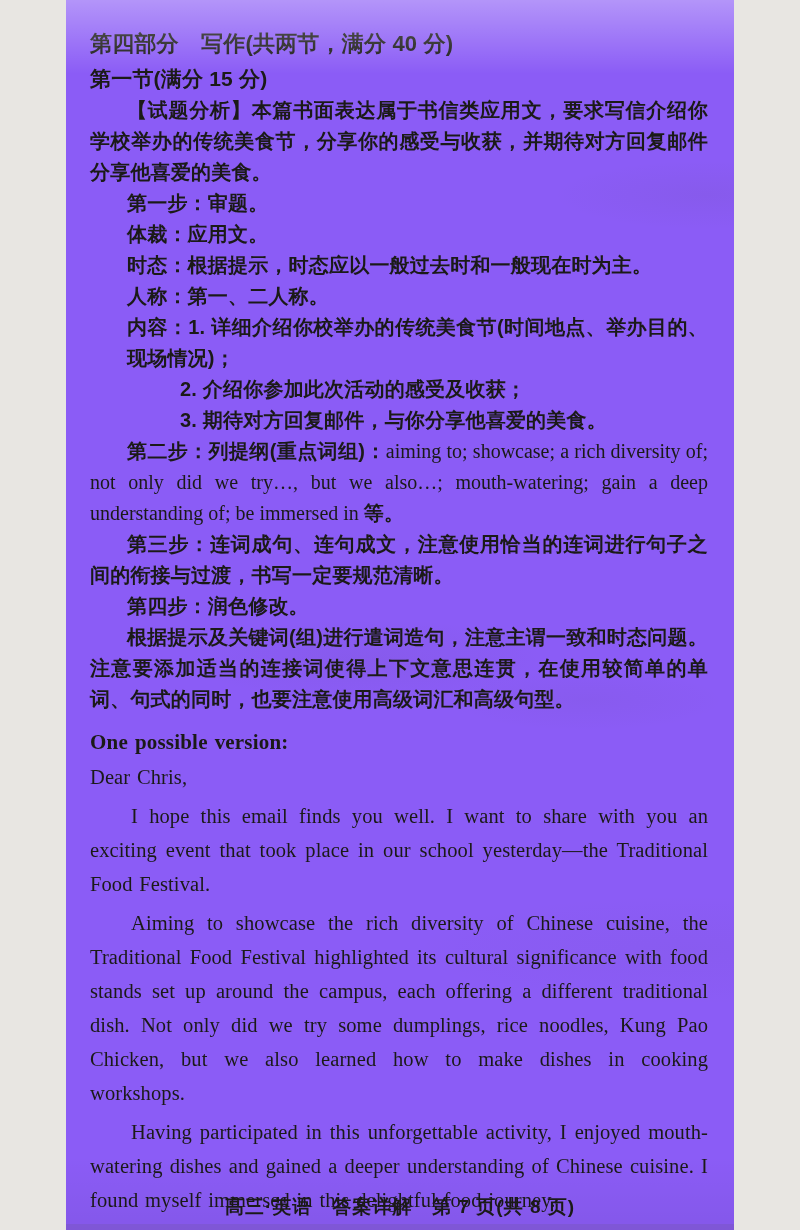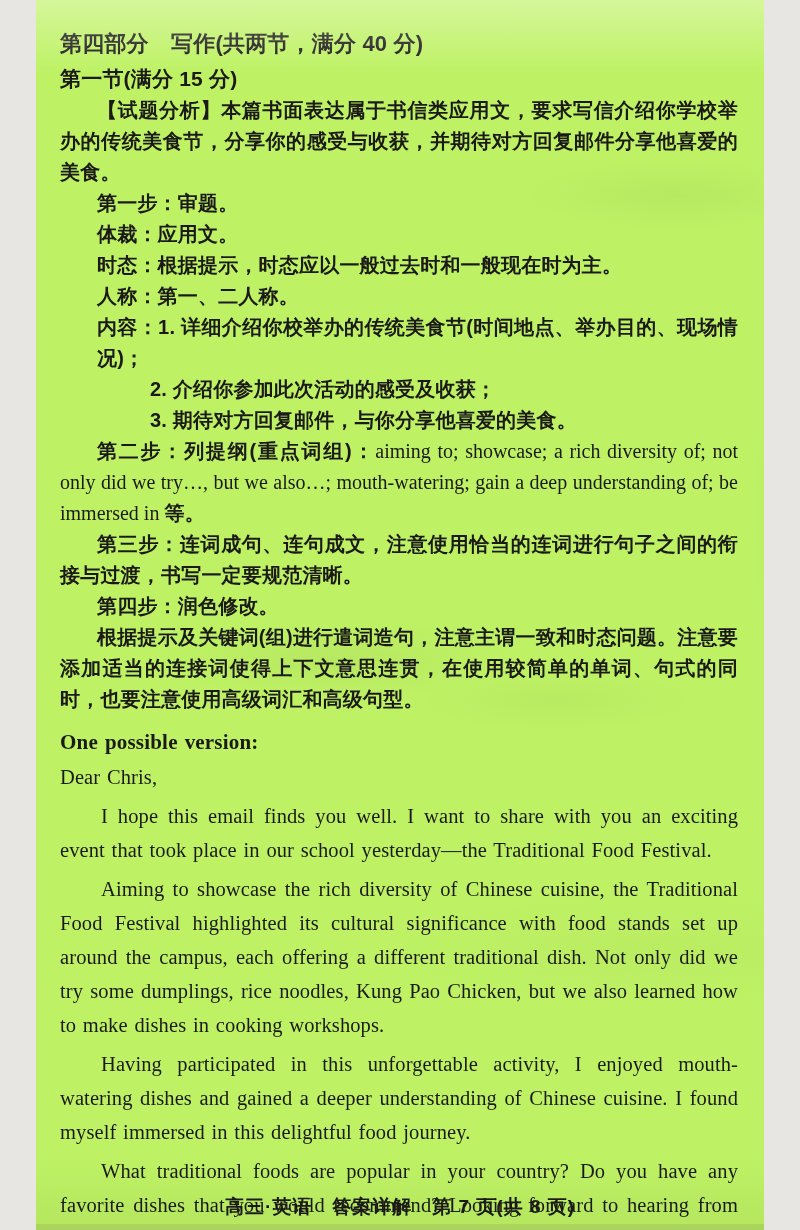--- a/index.html
+++ b/index.html
@@ -1,22 +1,22 @@
 <!DOCTYPE html>
 <html lang="zh"><head>
 <meta charset="utf-8">
 <style>
   html,body { margin:0; padding:0; }
   body { background:#e8e6e2; }
 
   .page {
     position:relative;
-    width:728px; height:1230px;
+    width:668px; height:1230px;
     margin:0 auto;
-    background:#bef264;
+    background:#8b5cf6;
     color:#1b1a18;
     overflow:hidden;
     font-family:"Liberation Sans", sans-serif;
   }
   
   .page::before {
     content:""; position:absolute; inset:0; pointer-events:none;
     background:
       radial-gradient(ellipse 220px 50px at 640px 195px, rgba(60,55,50,0.05), transparent 70%),
       radial-gradient(ellipse 260px 60px at 300px 660px, rgba(60,55,50,0.05), transparent 70%),

